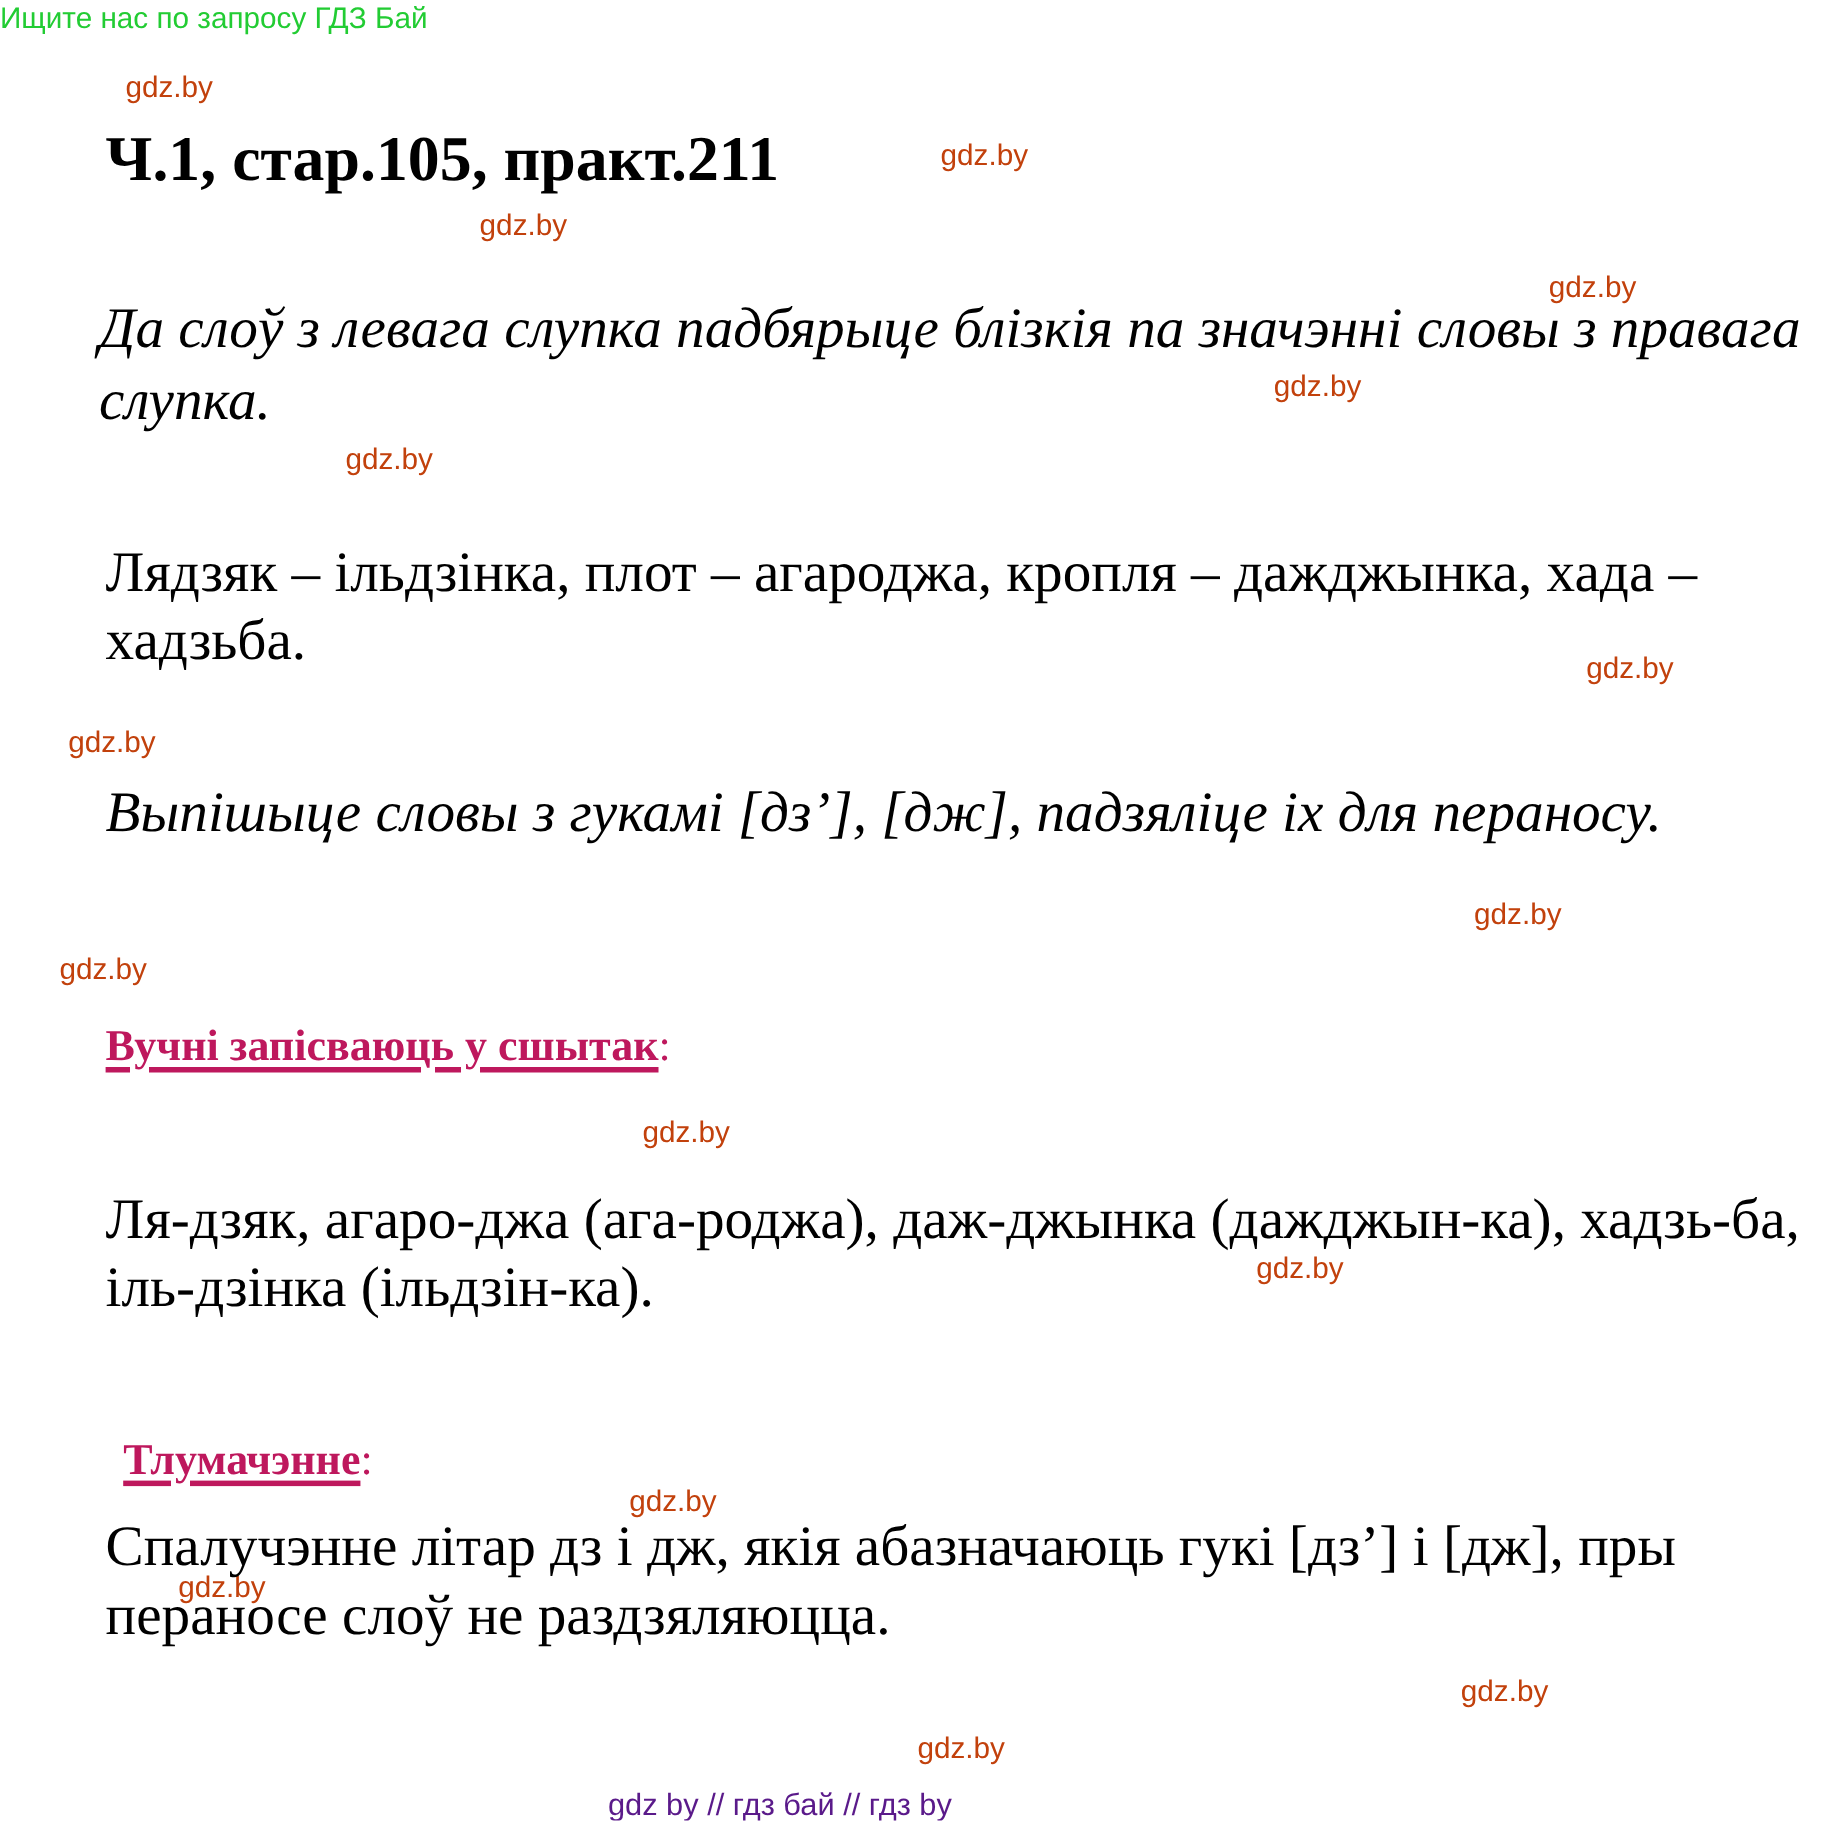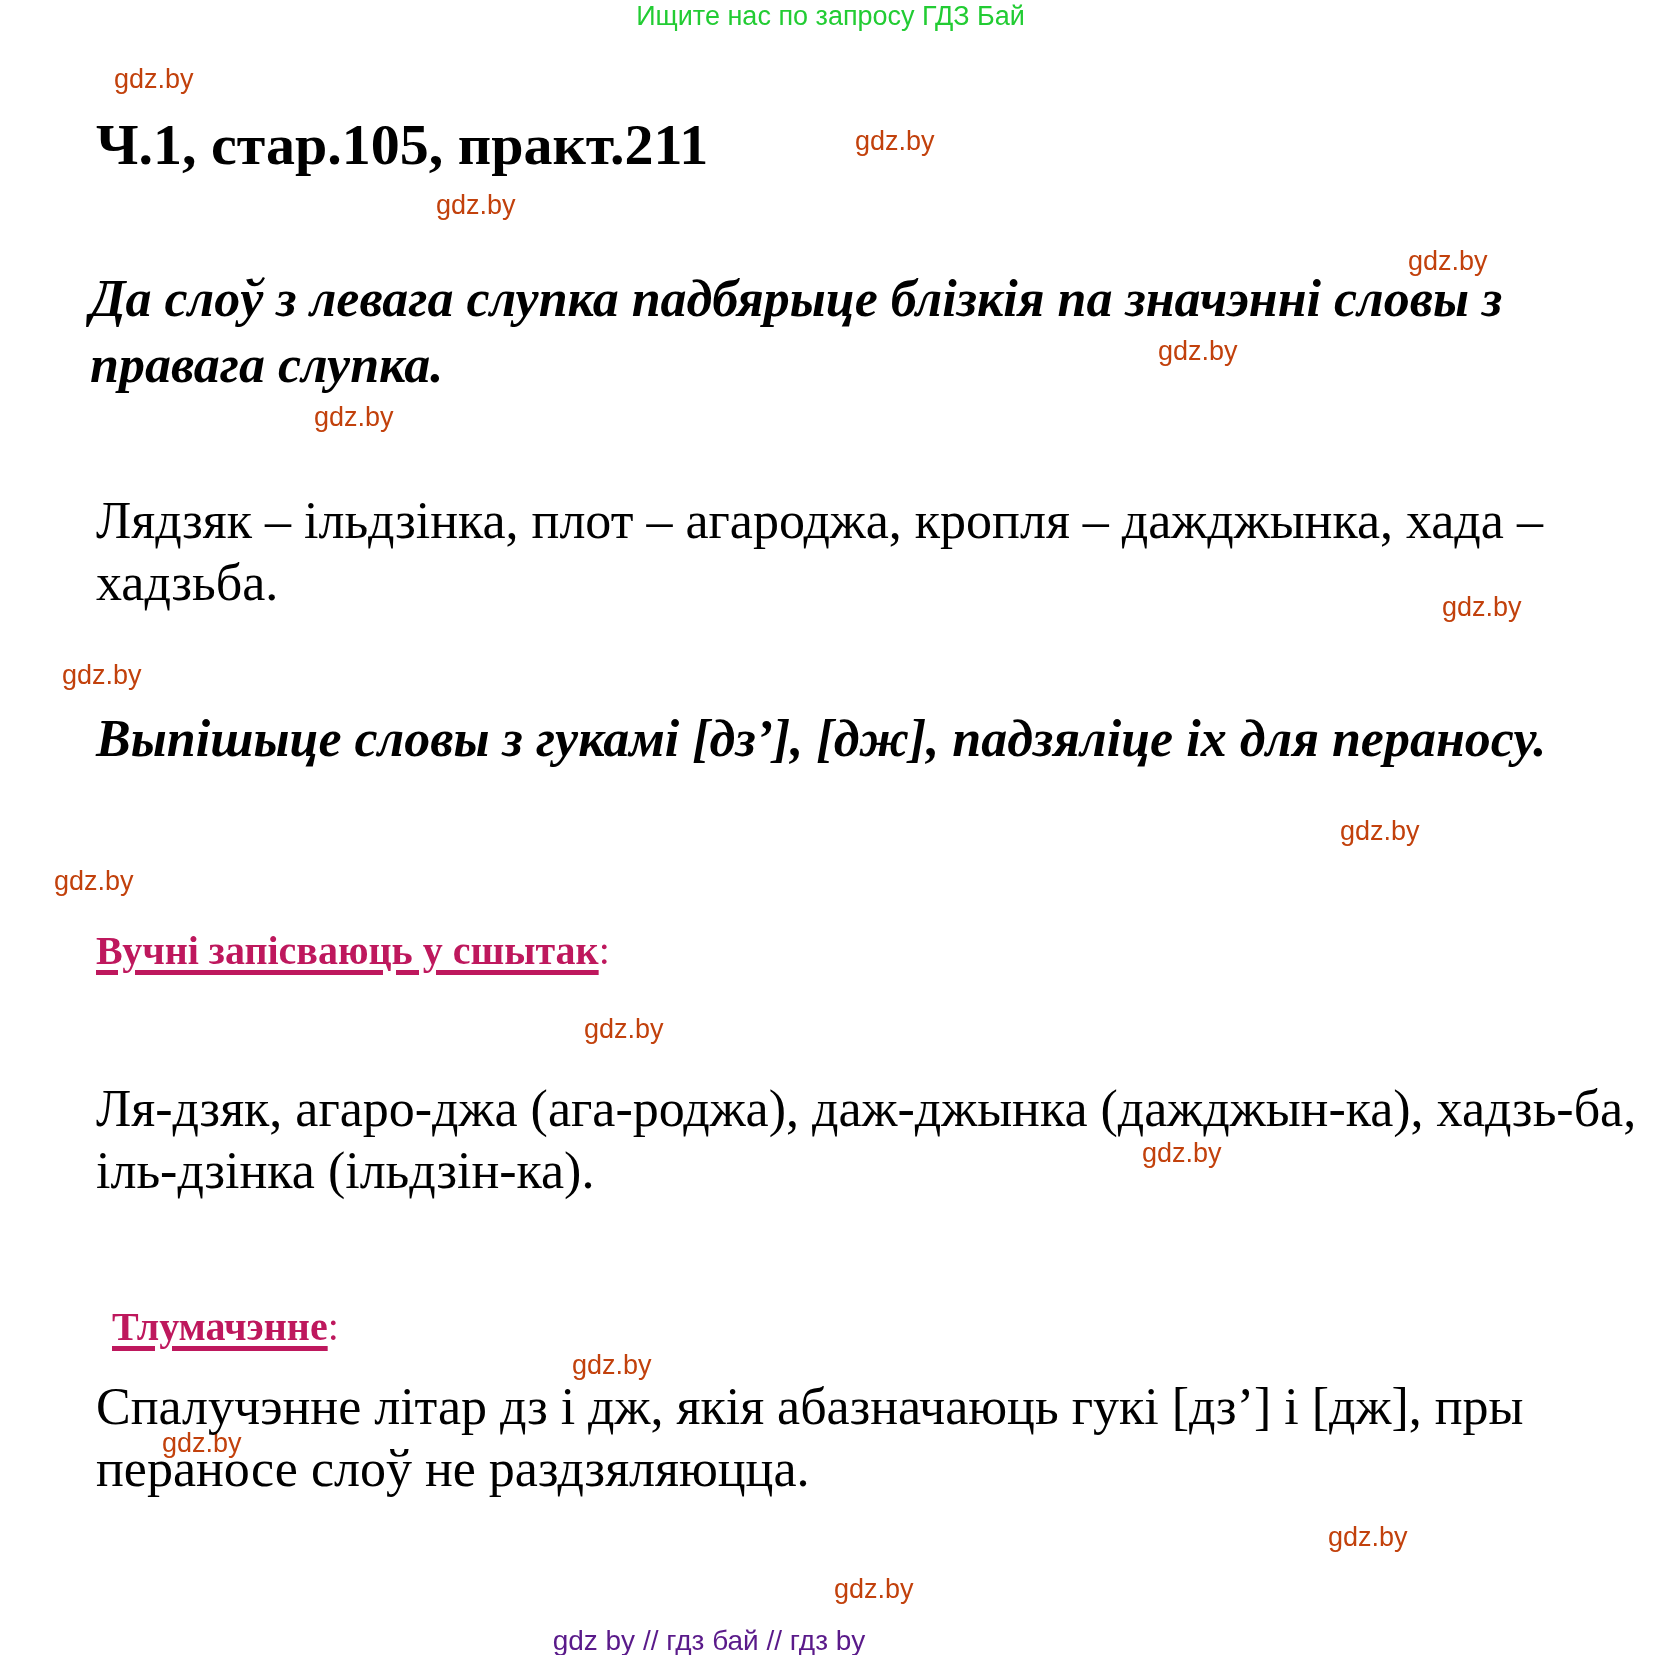--- a/index.html
+++ b/index.html
@@ -1,21 +1,21 @@
 <!DOCTYPE html>
 <html><head>
 <meta charset="utf-8">
 <style>
   html, body { margin:0; padding:0; background:#ffffff; }
   body { width:1661px; height:1655px; position:relative; overflow:hidden; }
   .abs { position:absolute; white-space:nowrap; }
-  .banner { font-family:"Liberation Sans", sans-serif; font-size:27px; color:#22cc33; top:0px; left:0; width:1661px; text-align:center; line-height:32px; }
+  .banner { font-family:"Liberation Sans", sans-serif; font-size:27px; color:#22cc33; top:0px; left:0; width:1661px; line-height:32px; }
   .wm { font-family:"Liberation Sans", sans-serif; font-size:27px; color:#c2410c; line-height:30px; }
   .title { font-family:"Liberation Serif", serif; font-weight:bold; font-size:58px; color:#000; line-height:66px; }
-  .task { font-family:"Liberation Serif", serif; font-weight:bold; font-style:italic; font-size:52px; color:#000; line-height:66px; width:1560px; white-space:normal; }
+  .task { font-family:"Liberation Serif", serif; font-weight:normal; font-style:italic; font-size:52px; color:#000; line-height:66px; width:1560px; white-space:normal; }
   .body-text { font-family:"Liberation Serif", serif; font-size:52px; color:#000; line-height:62px; width:1560px; white-space:normal; }
   .heading { font-family:"Liberation Serif", serif; font-weight:bold; font-size:40px; color:#be185d; line-height:62px; }
   .heading .u { text-decoration:underline; text-decoration-thickness:5px; text-underline-offset:6px; }
   .heading .colon { font-weight:normal; }
   .footer { font-family:"Liberation Sans", sans-serif; font-size:28px; color:#5a1a8a; top:1626px; left:0; width:1418px; text-align:center; line-height:30px; }
 </style>
 </head>
 <body>
 
 <div class="abs banner">Ищите нас по запросу ГДЗ Бай</div>

